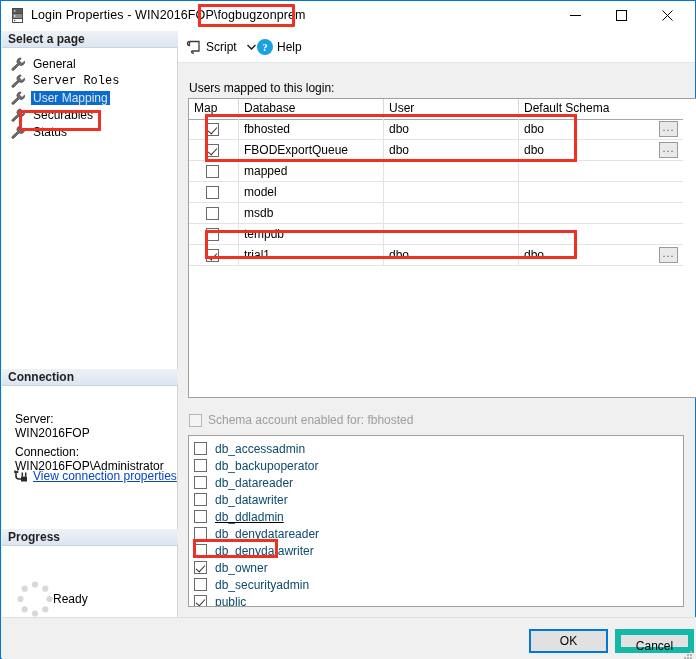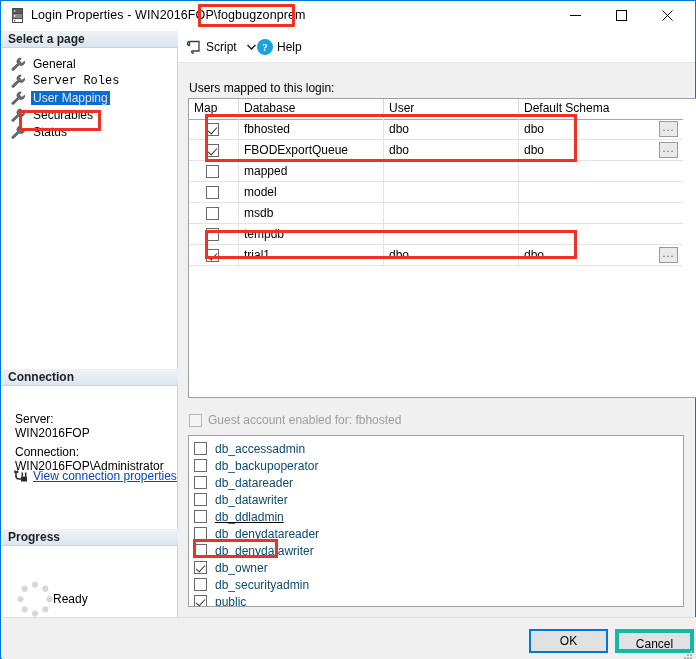--- a/index.html
+++ b/index.html
@@ -362,21 +362,21 @@
     left: 1px; top: 616px;
     width: 694px; height: 42px;
     background: #f0f0f0;
     border-top: 1px solid #dfdfdf;
   }
   .dlgbtn {
     position: absolute;
     top: 11px;
     width: 79px; height: 24px;
     background: #e1e1e1;
-    border: 4px solid #14b8a6;
+    border: 6px solid #14b8a6;
     box-sizing: border-box;
     font-size: 12px;
     font-family: "Liberation Sans", sans-serif;
     color: #000;
     line-height: 22px;
     text-align: center;
     cursor: default;
   }
   #btn-ok { left: 527px; border: 2px solid #0078d7; background: #e1e1e1; line-height: 20px; }
   #btn-cancel { left: 613px; }
@@ -580,21 +580,21 @@
             <div class="gcell" style="left: 50px; width: 145px;">trial1</div>
             <div class="gcell" style="left: 195px; width: 135px;">dbo</div>
             <div class="gcell nosep" style="left: 330px; width: 164px;">dbo</div>
             <div class="ellipsis-btn" style="left: 470px;">...</div>
           </div>
         </div>
     </div>
 
     <div id="guest-row">
       <span class="cbox disabled"></span>
-      <span class="glabel">Guest account enabled for: fbhosted</span>
+      <span class="glabel">Schema account enabled for: fbhosted</span>
     </div>
 
 
     <div id="roles">
         <div class="role-item" style="top: 4px;">
           <span class="cbox"></span>
           <span class="rlabel">db_accessadmin</span>
         </div>
         <div class="role-item" style="top: 21px;">
           <span class="cbox"></span>

